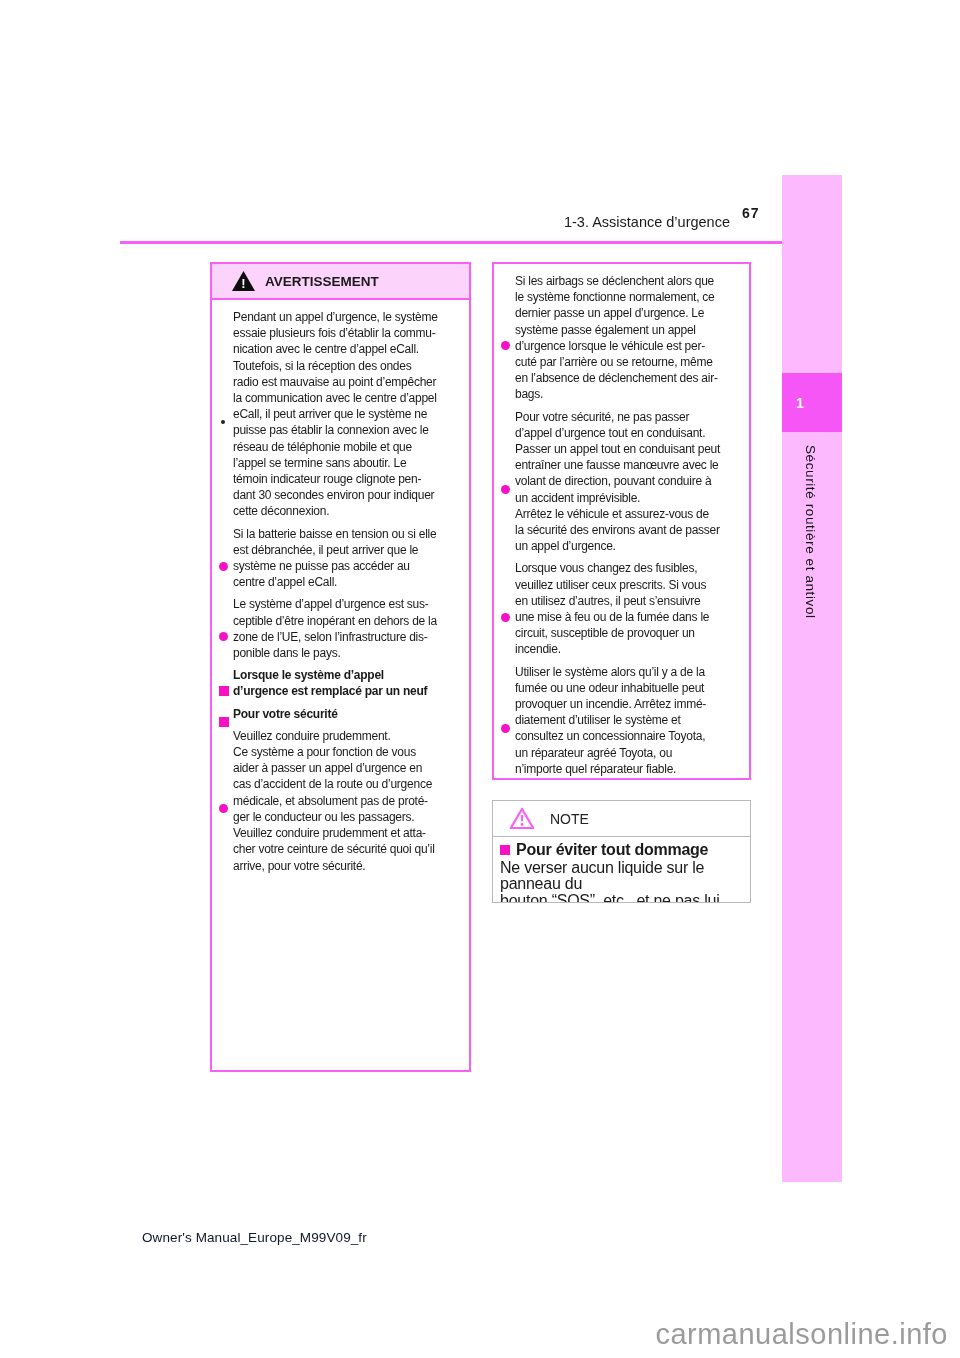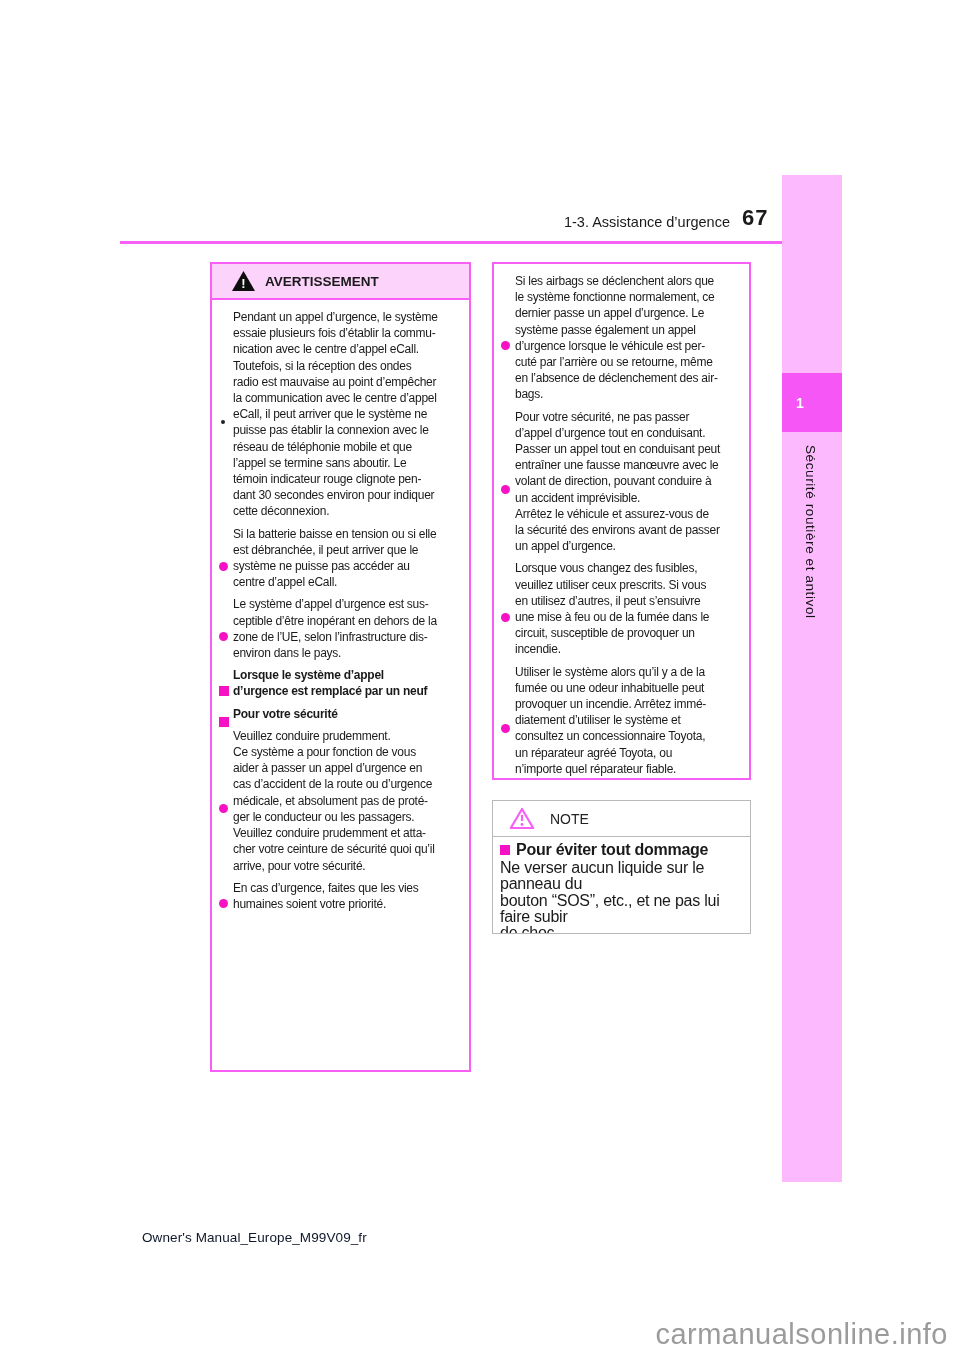--- a/index.html
+++ b/index.html
@@ -18,21 +18,21 @@
     width:960px;height:1358px;position:relative;background:#fff;
     font-family:"Liberation Sans", sans-serif;color:var(--text);
     overflow:hidden;
   }
   .page-title{
     position:absolute;top:214px;right:230px;
     font-size:14.5px;font-weight:normal;white-space:nowrap;
   }
   .page-number{
     position:absolute;top:205px;left:742px;
-    font-size:22px;font-weight:bold;letter-spacing:1px;
+    font-size:14px;font-weight:bold;letter-spacing:1px;
   }
   .header-rule{
     position:absolute;left:120px;top:241px;width:662px;height:3px;
     background:var(--accent);
   }
   .sidebar{
     position:absolute;left:782px;top:175px;width:60px;height:1007px;
     background:var(--sidebar_bg);
   }
   .chapter-badge{
@@ -78,21 +78,21 @@
     content:"";position:absolute;left:0;top:3.5px;width:9px;height:9px;
     border-radius:50%;background:var(--bullet);
   }
   .mk.square::before{
     content:"";position:absolute;left:0;top:3px;width:10px;height:10px;
     background:var(--bullet);
   }
   .item.heading{font-weight:bold;}
   .item .text{flex:1;white-space:pre-line;}
   .notebox{
-    position:absolute;left:492px;top:800px;width:259px;height:134px;
+    position:absolute;left:492px;top:800px;width:259px;height:103px;
     border:1px solid var(--note_border);background:#fff;overflow:hidden;
   }
   .note-header{
     height:36px;border-bottom:1px solid var(--note_border);
     display:flex;align-items:center;padding-left:16px;gap:15px;
     font-size:14px;color:#222;
   }
   .note-tri{flex:0 0 26px;display:block;}
   .note-body{padding:5px 5px 16px 7px;font-size:16px;line-height:16.2px;letter-spacing:-0.25px;}
   .note-heading{display:flex;font-weight:bold;margin-bottom:2px;}
@@ -152,21 +152,21 @@
         <span class="text">Si la batterie baisse en tension ou si elle
 est débranchée, il peut arriver que le
 système ne puisse pas accéder au
 centre d’appel eCall.</span>
       </div>
     <div class="item">
         <span class="mk circle"></span>
         <span class="text">Le système d’appel d’urgence est sus-
 ceptible d’être inopérant en dehors de la
 zone de l’UE, selon l’infrastructure dis-
-environ dans le pays.</span>
+ponible dans le pays.</span>
       </div>
     <div class="item heading">
         <span class="mk square"></span>
         <span class="text">Lorsque le système d’appel
 d’urgence est remplacé par un neuf</span>
       </div>
     <div class="item heading">
         <span class="mk square"></span>
         <span class="text">Pour votre sécurité</span>
       </div>
@@ -175,25 +175,20 @@
         <span class="text">Veuillez conduire prudemment.
 Ce système a pour fonction de vous
 aider à passer un appel d’urgence en
 cas d’accident de la route ou d’urgence
 médicale, et absolument pas de proté-
 ger le conducteur ou les passagers.
 Veuillez conduire prudemment et atta-
 cher votre ceinture de sécurité quoi qu’il
 arrive, pour votre sécurité.</span>
       </div>
-    <div class="item">
-        <span class="mk circle"></span>
-        <span class="text">En cas d’urgence, faites que les vies
-humaines soient votre priorité.</span>
-      </div>
   </div>
 </div>
 
 <div class="warnbox right">
   <div class="warn-body">
     <div class="item">
         <span class="mk circle"></span>
         <span class="text">Si les airbags se déclenchent alors que
 le système fonctionne normalement, ce
 dernier passe un appel d’urgence. Le

